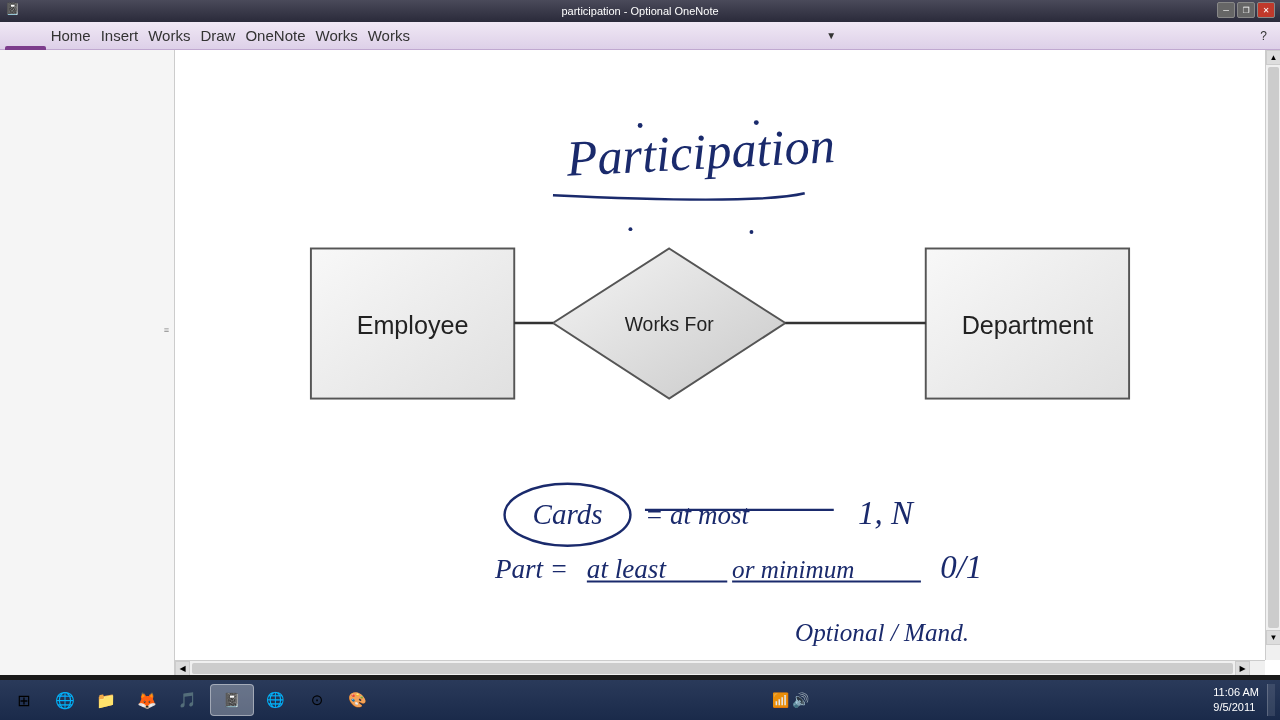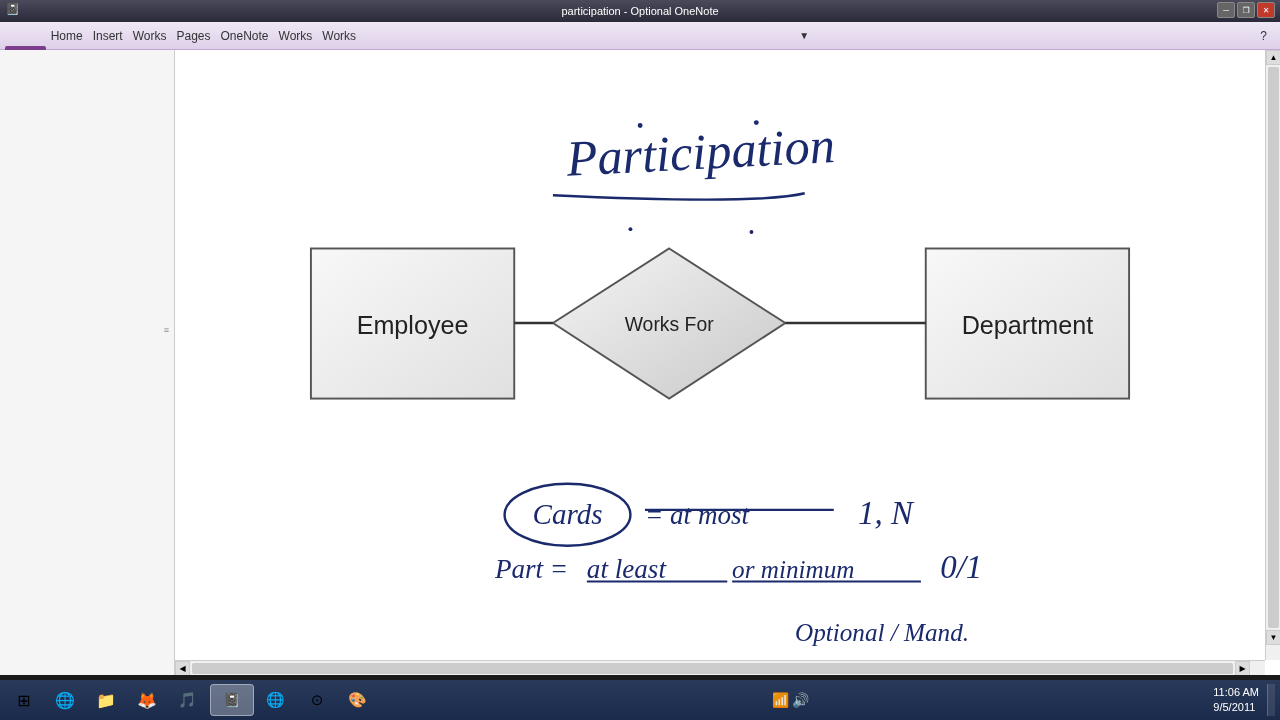--- a/index.html
+++ b/index.html
@@ -80,21 +80,21 @@
       padding: 4px 10px;
       font-size: 12px;
       border-radius: 2px;
       cursor: pointer;
       font-weight: bold;
       margin-top: 43px;
     }
 
     .menu-item {
       padding: 4px 5px;
-      font-size: 12px;
+      font-size: 15px;
       color: #333;
       cursor: pointer;
     }
 
     .menu-help {
       margin-left: auto;
       padding: 4px 8px;
       font-size: 12px;
       color: #333;
     }
@@ -256,21 +256,21 @@
     <div class="title-btn">❐</div>
     <div class="title-btn close">✕</div>
   </div>
 </div>
 
 <div class="menu-bar">
   <div class="menu-file">File</div>
   <div class="menu-item">Home</div>
   <div class="menu-item">Insert</div>
   <div class="menu-item">Works</div>
-  <div class="menu-item">Pages</div>
+  <div class="menu-item">Draw</div>
   <div class="menu-item">OneNote</div>
   <div class="menu-item">Works</div>
   <div class="menu-item">Works</div>
   <div class="menu-expand">▼</div>
   <div class="menu-help">?</div>
 </div>
 
 <div class="left-arrow-bar"></div>
 
 <div class="left-sidebar">

